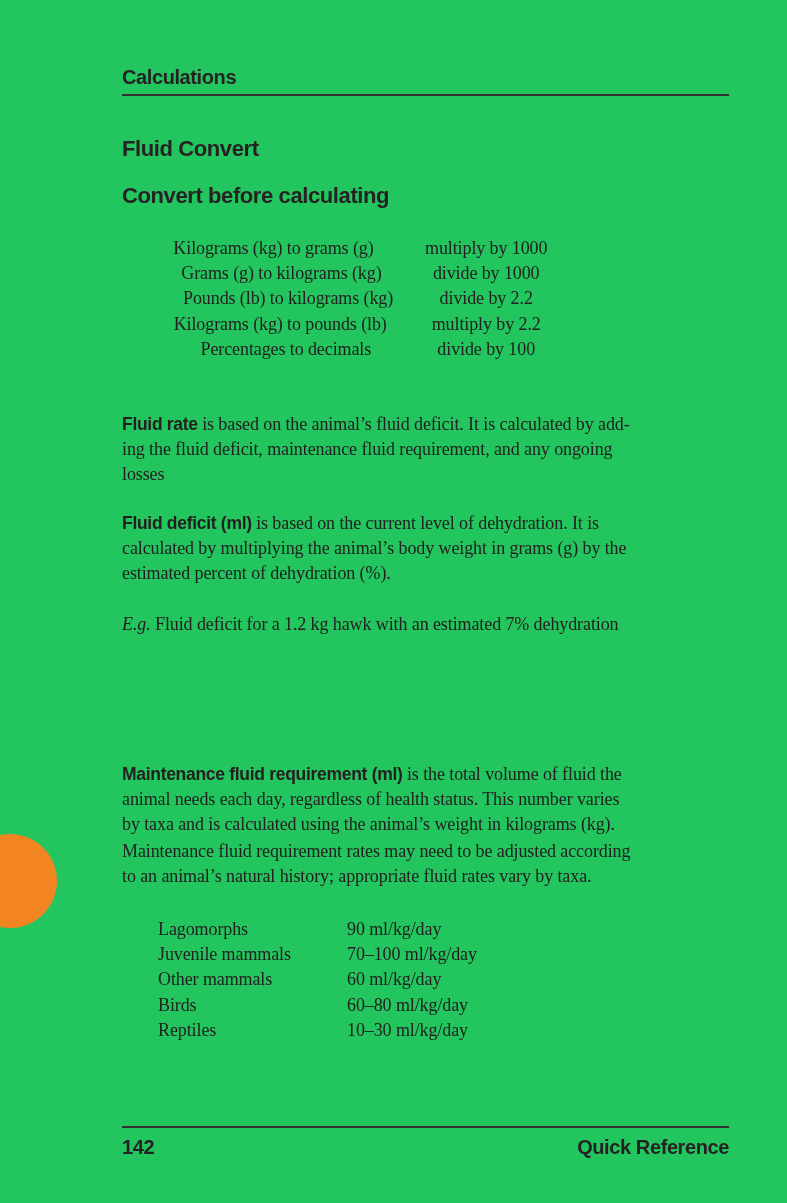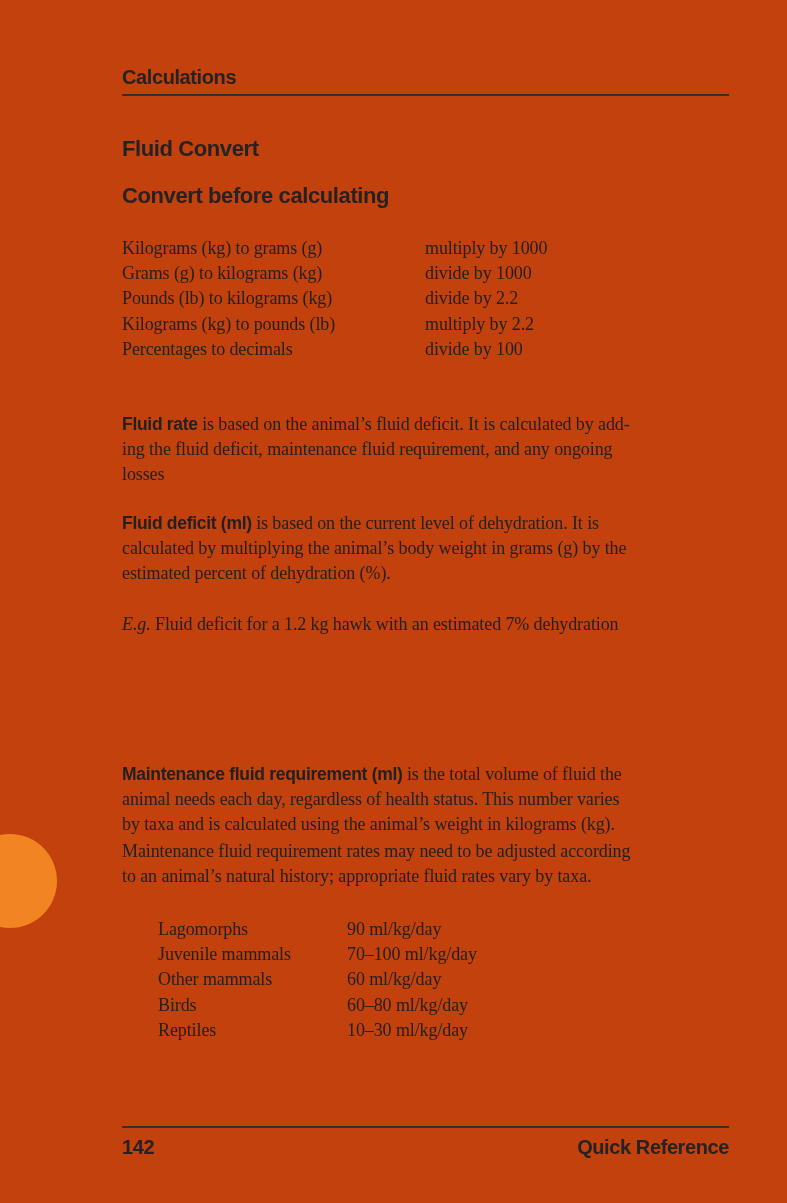--- a/index.html
+++ b/index.html
@@ -1,36 +1,36 @@
 <!DOCTYPE html>
 <html><head>
 <meta charset="utf-8">
 <style>
   html,body{margin:0;padding:0;background:#ffffff;}
   .page{
     position:relative;
     width:787px;height:1203px;
-    background:#c2410c;
+    background:#22c55e;
     font-family:"Liberation Serif",serif;
     color:#242021;
     overflow:hidden;
   }
   .abs{position:absolute;}
   .serif{font-size:18px;line-height:25.2px;letter-spacing:-0.1px;}
   .sans{font-family:"Liberation Sans",sans-serif;font-weight:700;letter-spacing:-0.4px;color:#262223;}
   .lines{white-space:pre;}
   .lead{font-family:"Liberation Sans",sans-serif;font-weight:700;letter-spacing:-0.3px;font-size:17.5px;}
   .eg{font-style:italic;}
   .rule{background:#332f30;height:2px;}
   .running-header{font-size:20px;}
   .section-title{font-size:22px;}
   .subsection-title{font-size:22px;}
   .footer-text{font-size:20px;}
   .tab-circle{border-radius:50%;}
-  .trow{height:25.2px;}
+  .trow{height:25.2px;text-align:center;}
   .tcell-label{display:inline-block;width:303px;}
   .rrow{height:25.2px;}
   .rcell-label{display:inline-block;width:189px;}
 </style>
 </head>
 <body>
 
 <div class="page">
 
   <div class="abs tab-circle" style="left:-37px;top:834px;width:94px;height:94px;background:#F28422;"></div>

